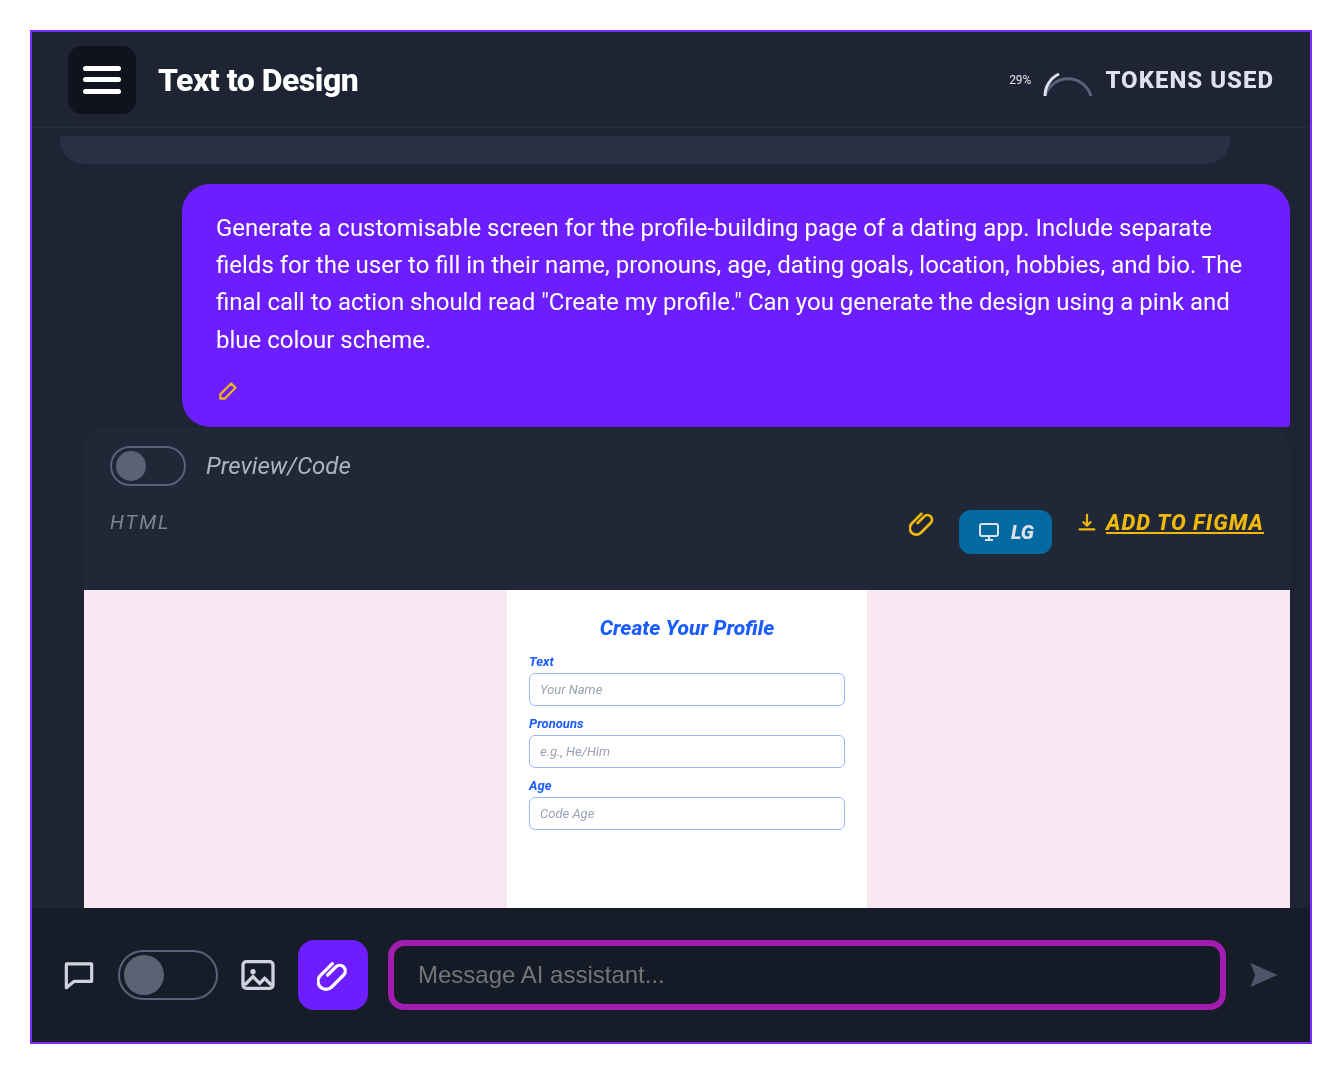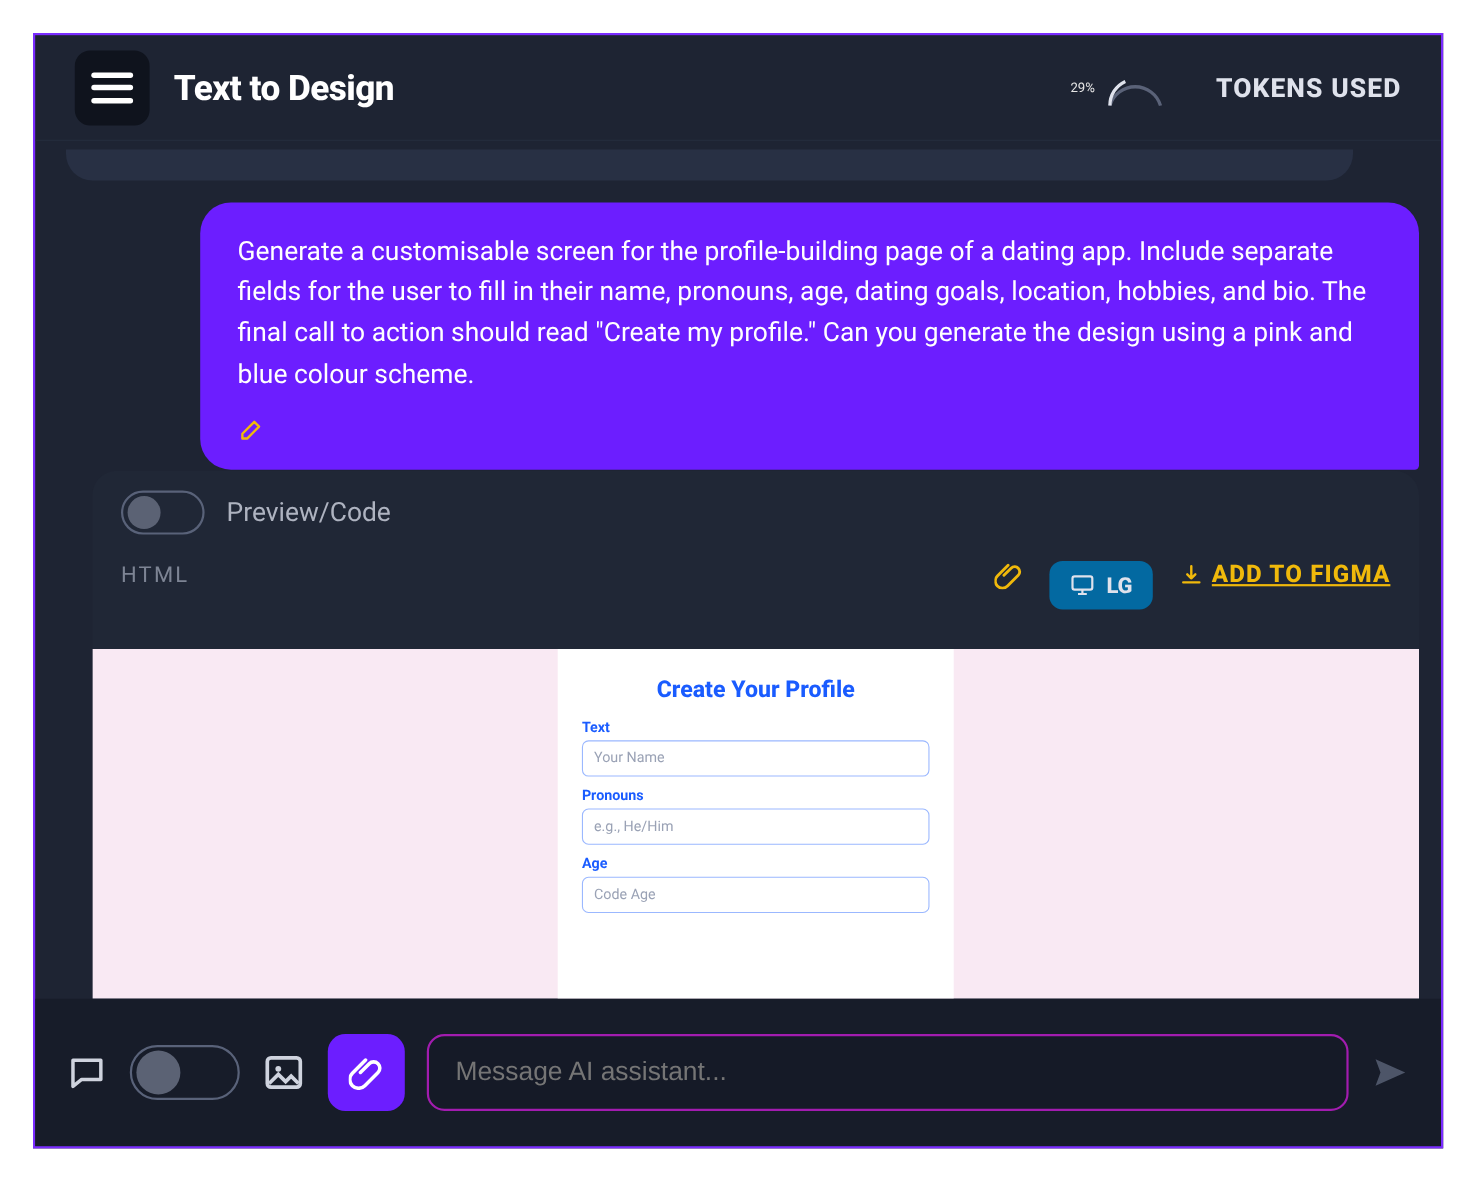--- a/index.html
+++ b/index.html
@@ -82,21 +82,21 @@
   }
   .header-spacer { flex: 1; }
   .tokens-wrap {
     display: flex;
     align-items: center;
     gap: 10px;
     color: #cfd3de;
   }
   .token-arc { width: 54px; height: 40px; }
   .token-pct { font-size: 12px; font-weight: 400; color: #e5e5e5; }
-  .token-label { font-size: 24px; font-weight: 800; letter-spacing: 1px; color: #dfe2ec; margin-left: 36px; }
+  .token-label { font-size: 24px; font-weight: 800; letter-spacing: 1px; color: #dfe2ec; }
   
   .content {
     flex: 1;
     position: relative;
     overflow: hidden;
   }
   .bubble-prev {
     position: absolute;
     top: 8px; left: 28px; right: 80px;
     height: 28px;
@@ -119,20 +119,21 @@
   }
   
   .panel {
     position: absolute;
     top: 300px; left: 52px; right: 20px; bottom: 0;
     background: var(--panel-bg);
     border-radius: 22px 22px 0 0;
     overflow: hidden;
     display:flex;
     flex-direction:column;
+    font-style:italic;
   }
   .panel-top {
     display: flex;
     align-items: center;
     gap: 20px;
     padding: 18px 26px 14px;
   }
   .toggle {
     width: 76px; height: 40px;
     background: var(--panel-bg);
@@ -238,21 +239,21 @@
   .attach-btn {
     width: 70px; height: 70px;
     border-radius: 16px;
     background: var(--purple);
     display:flex; align-items:center; justify-content:center;
     color:#fff;
   }
   .msg-input {
     flex:1;
     height: 70px;
-    border: 2px solid #a21caf;
+    border: 6px solid #a21caf;
     background: #151a27;
     border-radius: 16px;
     padding: 0 24px;
     font-size: 24px;
     color: var(--text-muted);
   }
   .send-btn { color: #4d5568; }
   svg { display:block; }
 </style>
 </head>

